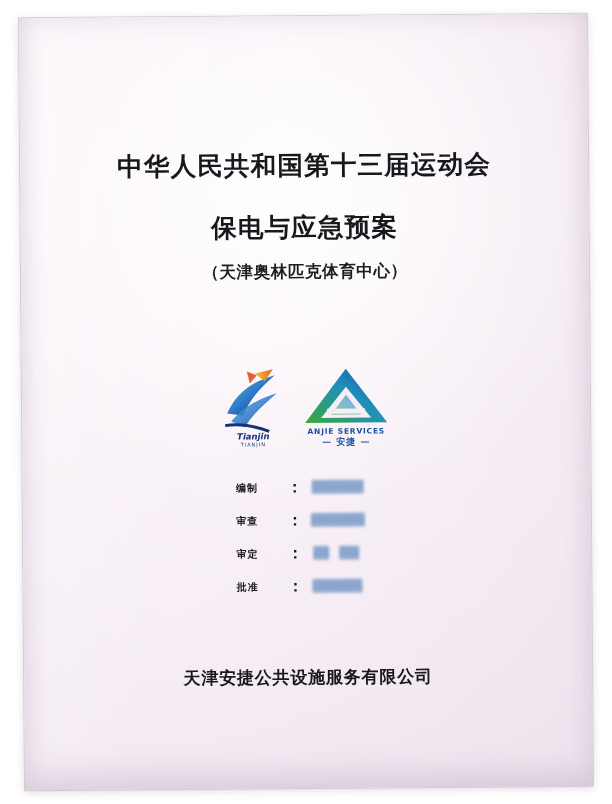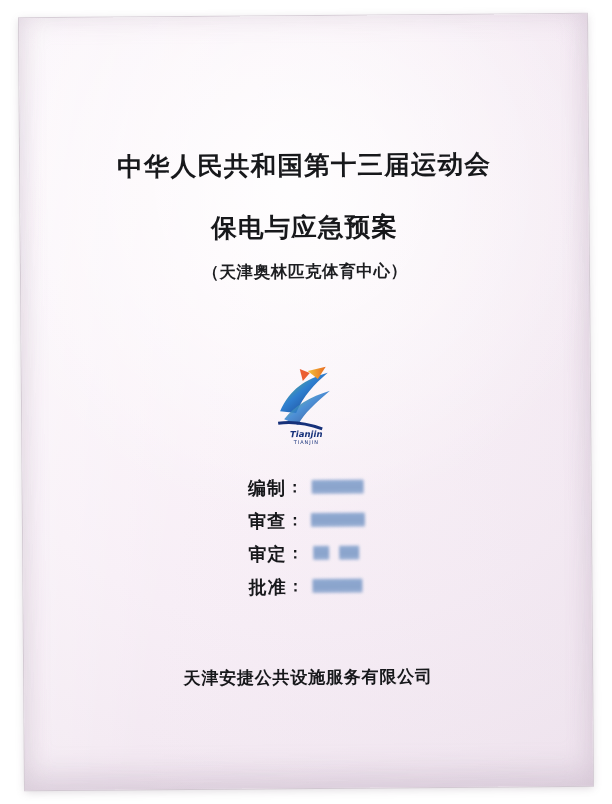--- a/index.html
+++ b/index.html
@@ -125,26 +125,25 @@
     left: 0; right: 0;
     top: 455px;
   }
   .sig-row {
     display: flex;
     justify-content: center;
     align-items: center;
     height: 33px;
   }
   .sig-label {
-    font-size: 18px;
+    font-size: 10px;
     font-weight: 700;
     color: #17181b;
     letter-spacing: 1px;
     width: 78px;
-    text-align: right;
   }
   .sig-colon {
     font-size: 15.5px;
     font-weight: 700;
     color: #17181b;
     padding: 0 4px 0 1px;
   }
   .sig-value {
     width: 96px;
     height: 15px;
@@ -211,20 +210,39 @@
               <path d="M10 50 C 20 28, 36 18, 58 12 C 44 24, 34 34, 26 52 Z" fill="url(#tjg)"></path>
               <path d="M14 58 C 26 44, 40 36, 60 30 C 46 42, 34 52, 28 64 Z" fill="url(#tjg)" opacity="0.85"></path>
               <path d="M38 10 L 56 6 L 48 18 Z" fill="url(#tjg2)"></path>
               <path d="M30 8 L 40 12 L 33 20 Z" fill="#e94e1b" opacity="0.9"></path>
               <path d="M8 62 C 22 60, 36 62, 52 68" stroke="#16317a" stroke-width="3" fill="none"></path>
               <text x="36" y="76" font-family="DejaVu Sans, sans-serif" font-size="8.5" font-style="italic" font-weight="bold" fill="#16317a" text-anchor="middle">Tianjin</text>
               <text x="36" y="83" font-family="DejaVu Sans, sans-serif" font-size="5" fill="#16317a" text-anchor="middle" letter-spacing="1">TIANJIN</text>
             </svg>
           </div>
 
+          <div class="logo-anjie">
+            <svg width="98" height="88" viewBox="0 0 98 88">
+              <defs>
+                <linearGradient id="ajg" x1="0" y1="1" x2="1" y2="0">
+                  <stop offset="0%" stop-color="#3aa935"></stop>
+                  <stop offset="55%" stop-color="#1f8fbe"></stop>
+                  <stop offset="100%" stop-color="#1b4fa0"></stop>
+                </linearGradient>
+              </defs>
+
+              <path d="M49 8 L 90 62 L 8 62 Z" fill="url(#ajg)"></path>
+
+              <path d="M49 26 L 74 57 L 24 57 Z" fill="#f6eef5"></path>
+              <path d="M49 34 L 64 54 L 34 54 Z" fill="url(#ajg)" opacity="0.55"></path>
+              <rect x="30" y="48" width="38" height="5" fill="#f6eef5"></rect>
+              <text x="49" y="73" font-family="DejaVu Sans, sans-serif" font-size="7.5" font-weight="bold" fill="#1b4fa0" text-anchor="middle" letter-spacing="0.8">ANJIE SERVICES</text>
+              <text x="49" y="84" font-family="DejaVu Sans, sans-serif" font-size="9" font-weight="bold" fill="#1b4fa0" text-anchor="middle" letter-spacing="1">— 安捷 —</text>
+            </svg>
+          </div>
 
         </div>
       </div>
 
       <div class="sig-list">
 
         <div class="sig-row">
           <span class="sig-label">编制</span>
           <span class="sig-colon">：</span>
           <span class="sig-value">

